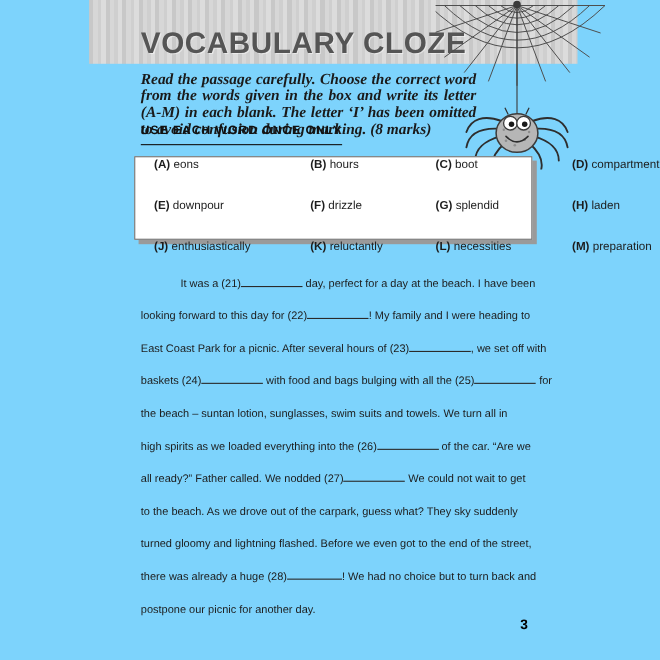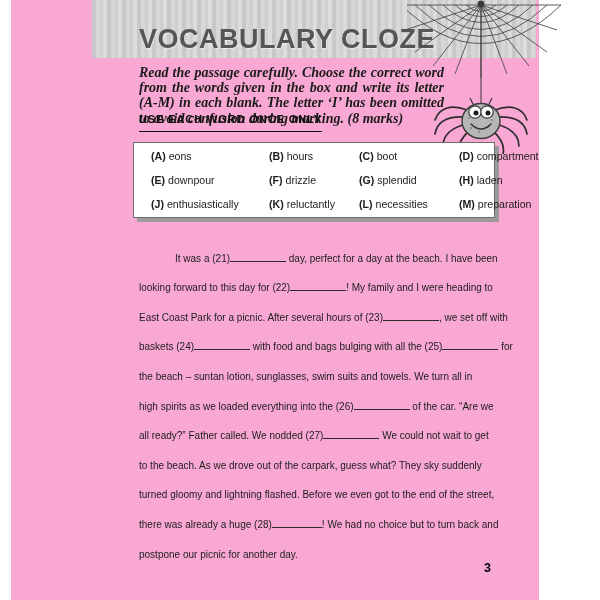--- a/index.html
+++ b/index.html
@@ -10,24 +10,24 @@
     width: 600px;
     height: 600px;
     background: #ffffff;
     font-family: "Liberation Sans", sans-serif;
     overflow: hidden;
     position: relative;
   }
 
   #page {
     position: absolute;
-    left: 11px; top: 0;
-    width: 528px;
+    left: 0; top: 0;
+    width: 600px;
     height: 600px;
-    background: #f9a8d4;
+    background: #7dd3fc;
   }
 
   
   .header-band {
     position: absolute;
     left: 81px;
     top: 0;
     width: 444px;
     height: 58px;
     background-image: repeating-linear-gradient(
@@ -120,20 +120,21 @@
     position: absolute;
     left: 0; top: 0;
     width: 100%;
     height: 100%;
     display: grid;
     grid-template-columns: 118px 90px 100px 1fr;
     grid-template-rows: repeat(3, 1fr);
     align-items: center;
     padding: 2px 0 2px 18px;
     box-sizing: border-box;
+    gap: 24px;
   }
   .word-item {
     font-size: 10.6px;
     color: #1c1c1c;
     white-space: nowrap;
     line-height: 13px;
   }
   .word-item .wl {
     font-weight: bold;
   }

